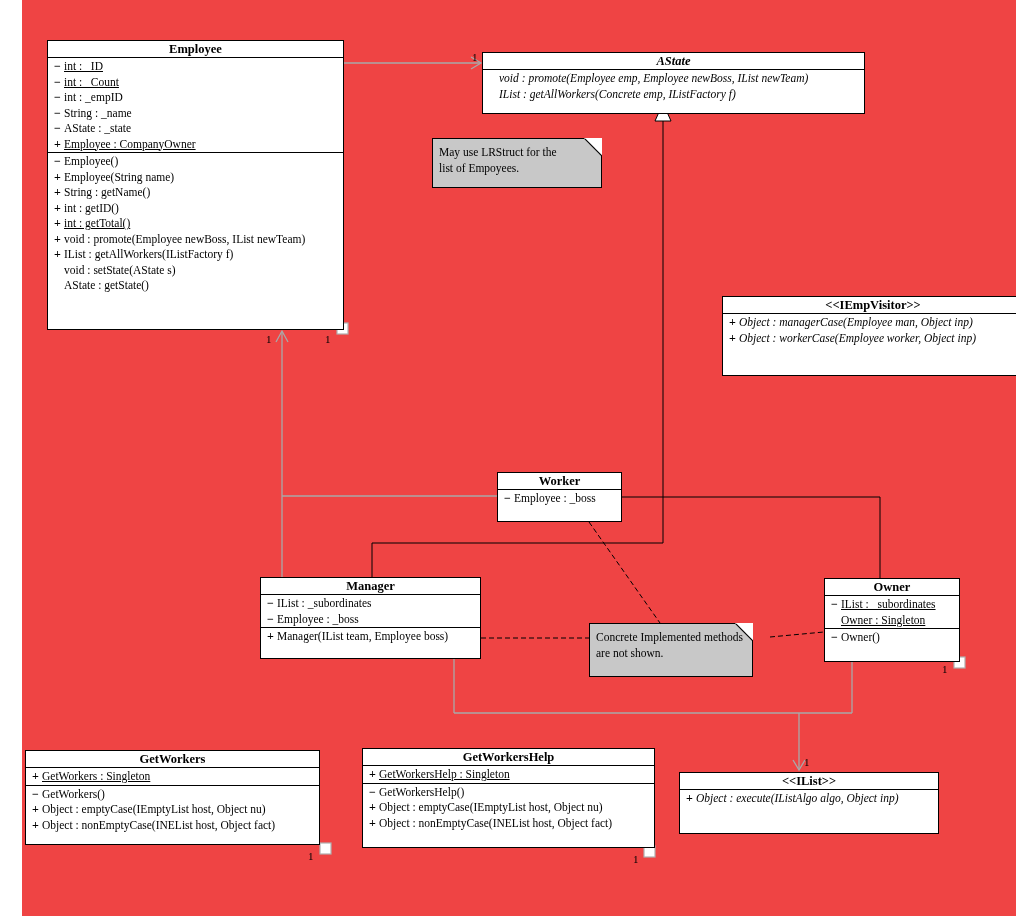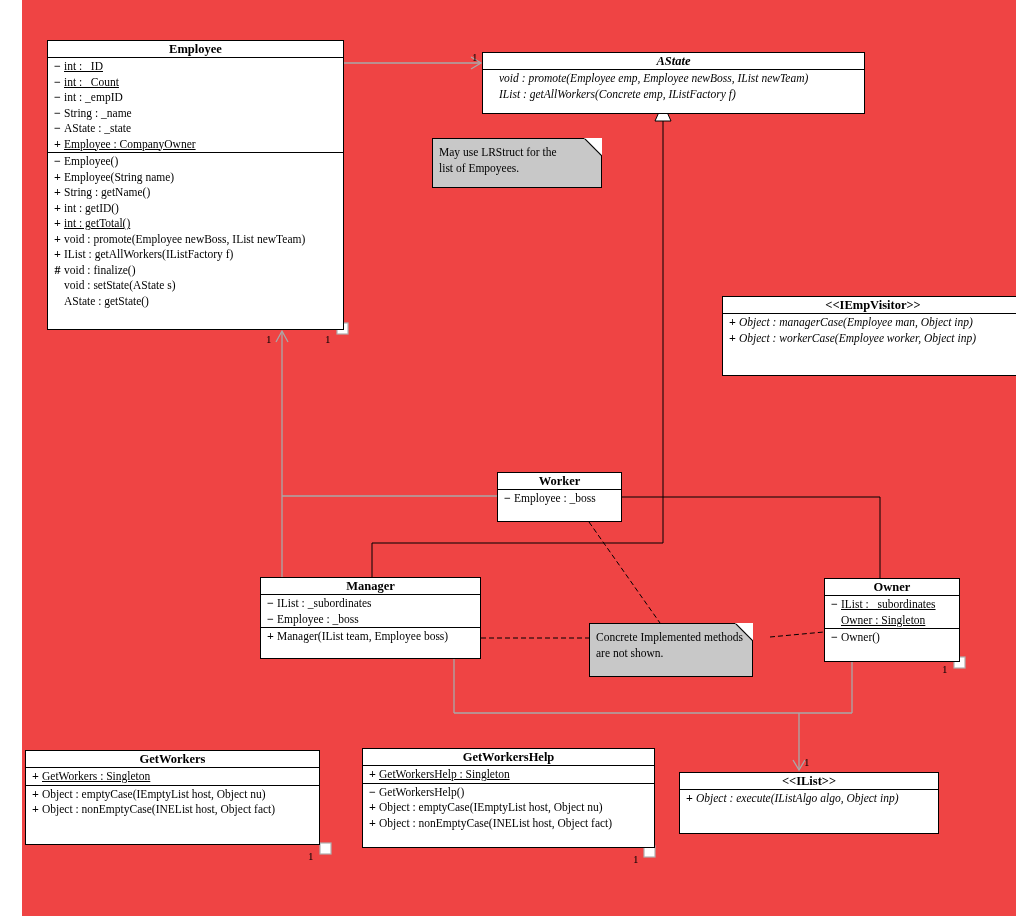--- a/index.html
+++ b/index.html
@@ -76,21 +76,20 @@
         <div class="m-row"><span class="m-vis">+</span><span class="m-txt u">Employee : CompanyOwner</span></div>
       </div>
       <div class="compartment grow">
         <div class="m-row"><span class="m-vis">−</span><span class="m-txt">Employee()</span></div>
         <div class="m-row"><span class="m-vis">+</span><span class="m-txt">Employee(String name)</span></div>
         <div class="m-row"><span class="m-vis">+</span><span class="m-txt">String : getName()</span></div>
         <div class="m-row"><span class="m-vis">+</span><span class="m-txt">int : getID()</span></div>
         <div class="m-row"><span class="m-vis">+</span><span class="m-txt u">int : getTotal()</span></div>
         <div class="m-row"><span class="m-vis">+</span><span class="m-txt">void : promote(Employee newBoss, IList newTeam)</span></div>
         <div class="m-row"><span class="m-vis">+</span><span class="m-txt">IList : getAllWorkers(IListFactory f)</span></div>
-        <div class="m-row"><span class="m-vis">#</span><span class="m-txt">void : finalize()</span></div>
         <div class="m-row"><span class="m-vis">&nbsp;</span><span class="m-txt">void : setState(AState s)</span></div>
         <div class="m-row"><span class="m-vis">&nbsp;</span><span class="m-txt">AState : getState()</span></div>
       </div>
     </div>
     <div class="uml-class" style="left: 460px; top: 52px; width: 383px; height: 62px;">
       <div class="cls-title abstract">AState</div>
       <div class="compartment grow">
         <div class="m-row"><span class="m-vis">&nbsp;</span><span class="m-txt i">void : promote(Employee emp, Employee newBoss, IList newTeam)</span></div>
         <div class="m-row"><span class="m-vis">&nbsp;</span><span class="m-txt i">IList : getAllWorkers(Concrete emp, IListFactory f)</span></div>
       </div>
@@ -127,20 +126,21 @@
       <div class="compartment grow">
         <div class="m-row"><span class="m-vis">−</span><span class="m-txt">Owner()</span></div>
       </div>
     </div>
     <div class="uml-class" style="left: 3px; top: 750px; width: 295px; height: 95px;">
       <div class="cls-title">GetWorkers</div>
       <div class="compartment">
         <div class="m-row"><span class="m-vis">+</span><span class="m-txt u">GetWorkers : Singleton</span></div>
       </div>
       <div class="compartment grow">
+        <div class="m-row"><span class="m-vis">−</span><span class="m-txt">GetWorkers()</span></div>
         <div class="m-row"><span class="m-vis">+</span><span class="m-txt">Object : emptyCase(IEmptyList host, Object nu)</span></div>
         <div class="m-row"><span class="m-vis">+</span><span class="m-txt">Object : nonEmptyCase(INEList host, Object fact)</span></div>
       </div>
     </div>
     <div class="uml-class" style="left: 340px; top: 748px; width: 293px; height: 100px;">
       <div class="cls-title">GetWorkersHelp</div>
       <div class="compartment">
         <div class="m-row"><span class="m-vis">+</span><span class="m-txt u">GetWorkersHelp : Singleton</span></div>
       </div>
       <div class="compartment grow">

